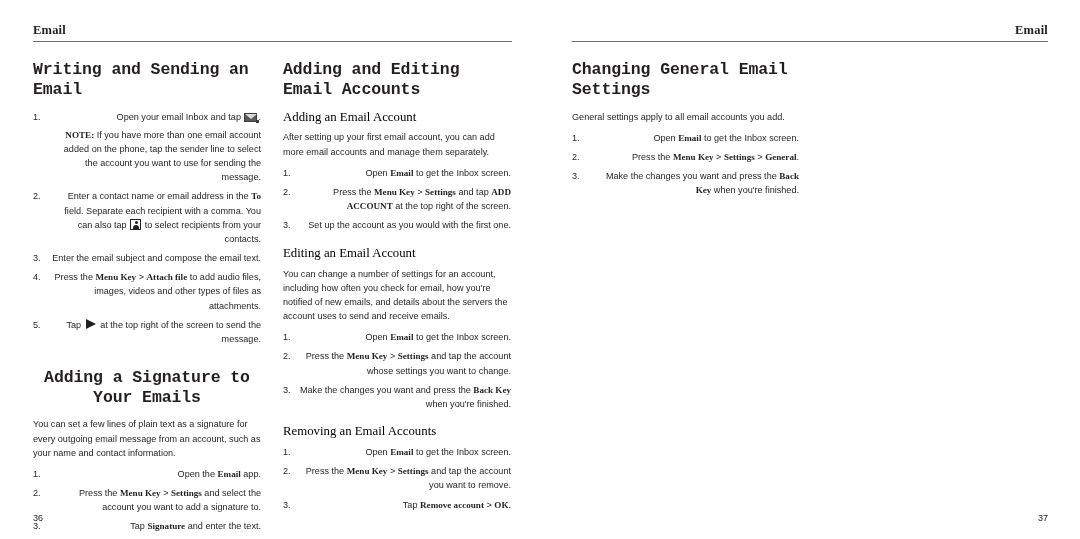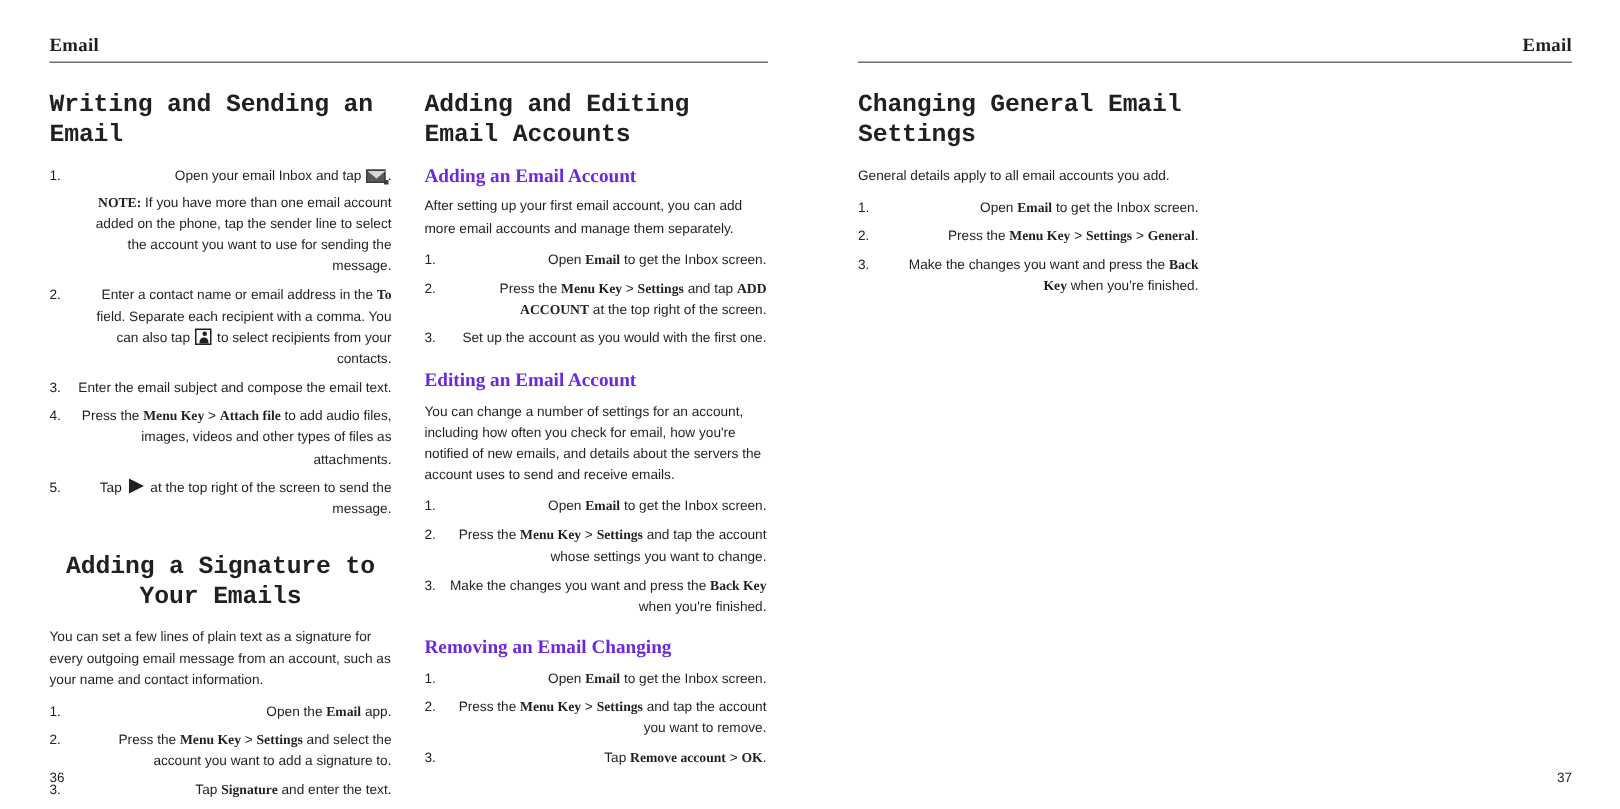--- a/index.html
+++ b/index.html
@@ -58,25 +58,25 @@
     font-family: Liberation Mono, monospace;
     font-weight: bold;
     font-size: 16.5px;
     line-height: 1.22;
     margin: 0 0 9px 0;
     color: #231f20;
     letter-spacing: -0.1px;
   }
   h2.sub {
     font-family: "Liberation Serif", serif;
-    font-weight: bold;
+    font-weight: normal;
     font-size: 12.8px;
     line-height: 1.25;
     margin: 13px 0 5px 0;
-    color: #6d28d9;
+    color: #000000;
   }
 
   
   p.body {
     font-size: 9.1px;
     line-height: 1.56;
     margin: 0 0 7px 0;
     color: #231f20;
   }
   ol.steps {
@@ -264,21 +264,21 @@
             <span>Open </span><b>Email</b><span> to get the Inbox screen.</span>
           </li>
           <li>
             <span>Press the </span><b>Menu Key</b><span class="gt"> &gt; </span><b>Settings</b><span> and tap the account whose settings you want to change.</span>
           </li>
           <li>
             <span>Make the changes you want and press the </span><b>Back Key</b><span> when you're finished.</span>
           </li>
         </ol>
 
-        <h2 class="sub">Removing an Email Changing</h2>
+        <h2 class="sub">Removing an Email Accounts</h2>
         <ol class="steps">
           <li>
             <span>Open </span><b>Email</b><span> to get the Inbox screen.</span>
           </li>
           <li>
             <span>Press the </span><b>Menu Key</b><span class="gt"> &gt; </span><b>Settings</b><span> and tap the account you want to remove.</span>
           </li>
           <li>
             <span>Tap </span><b>Remove account</b><span class="gt"> &gt; </span><b>OK</b><span>.</span>
           </li>
@@ -291,21 +291,21 @@
 
   <div class="page page-right">
 
     <div class="runhead right">Email</div>
     <div class="rule"></div>
 
     <div class="cols">
       <div class="col">
 
         <h1 class="sect">Changing General Email Settings</h1>
-        <p class="body">General details apply to all email accounts you add.</p>
+        <p class="body">General settings apply to all email accounts you add.</p>
 
         <ol class="steps">
           <li>
             <span>Open </span><b>Email</b><span> to get the Inbox screen.</span>
           </li>
           <li>
             <span>Press the </span><b>Menu Key</b><span class="gt"> &gt; </span><b>Settings</b><span class="gt"> &gt; </span><b>General</b><span>.</span>
           </li>
           <li>
             <span>Make the changes you want and press the </span><b>Back Key</b><span> when you're finished.</span>

